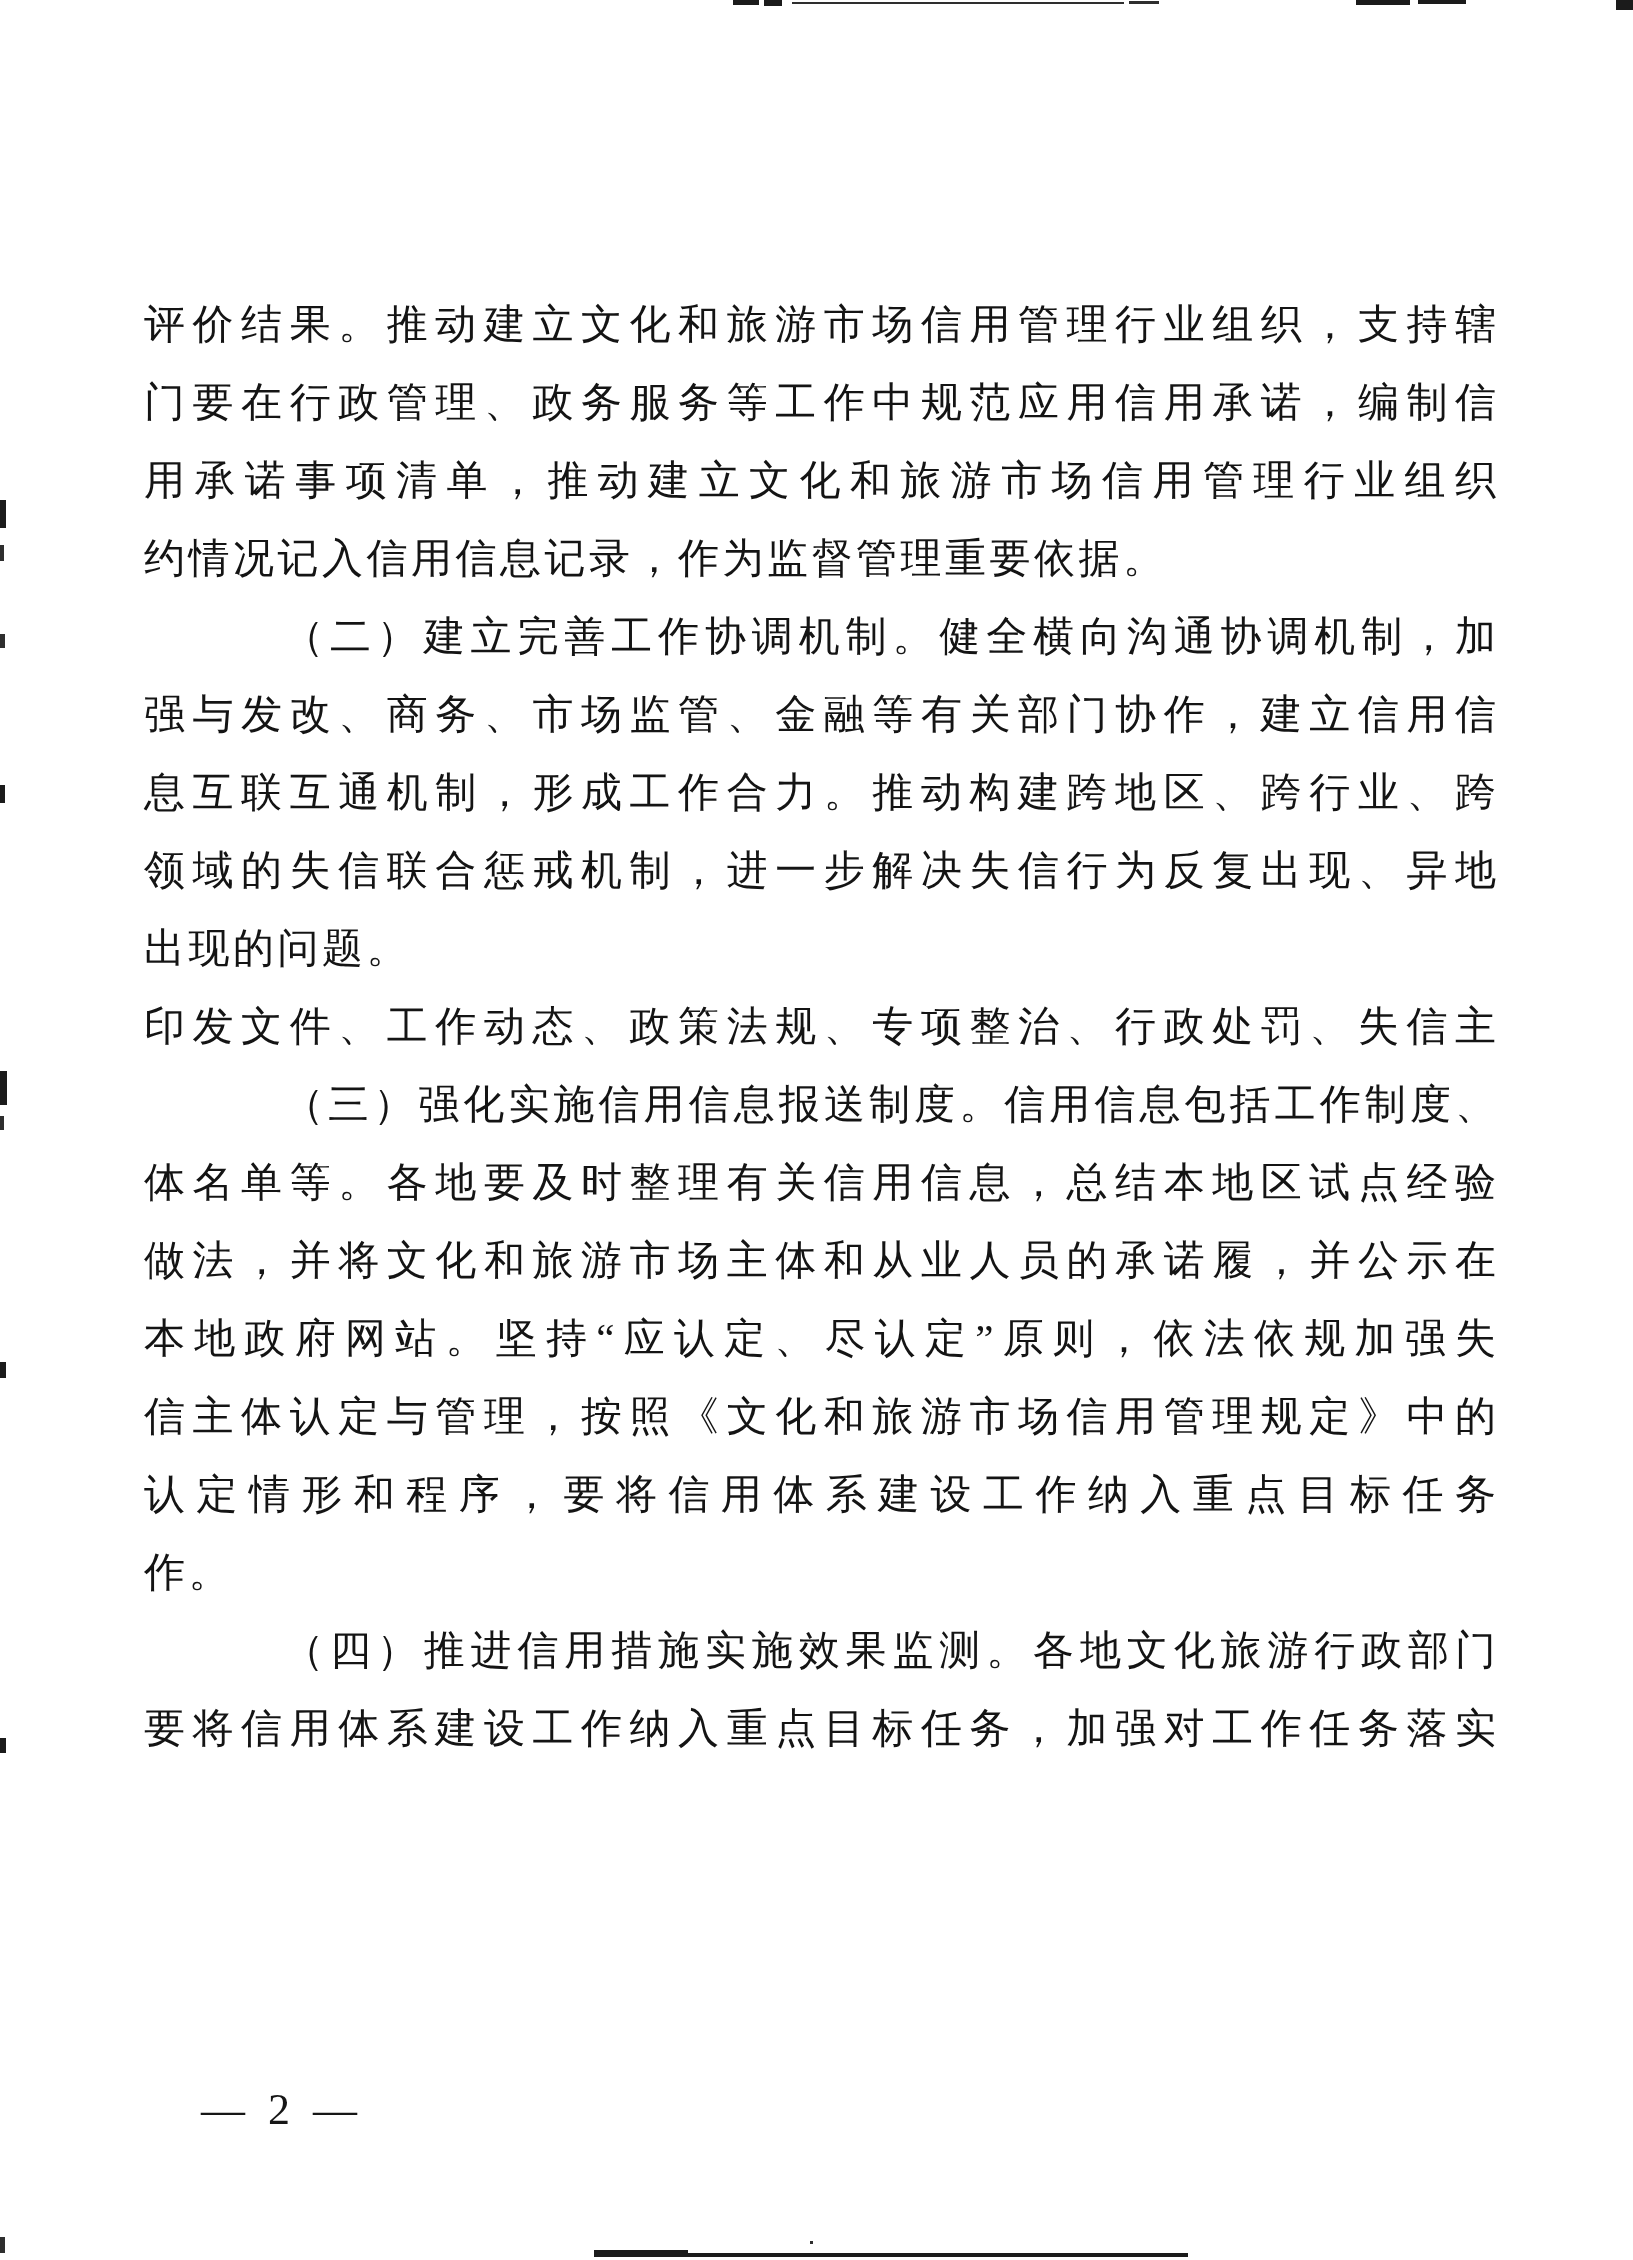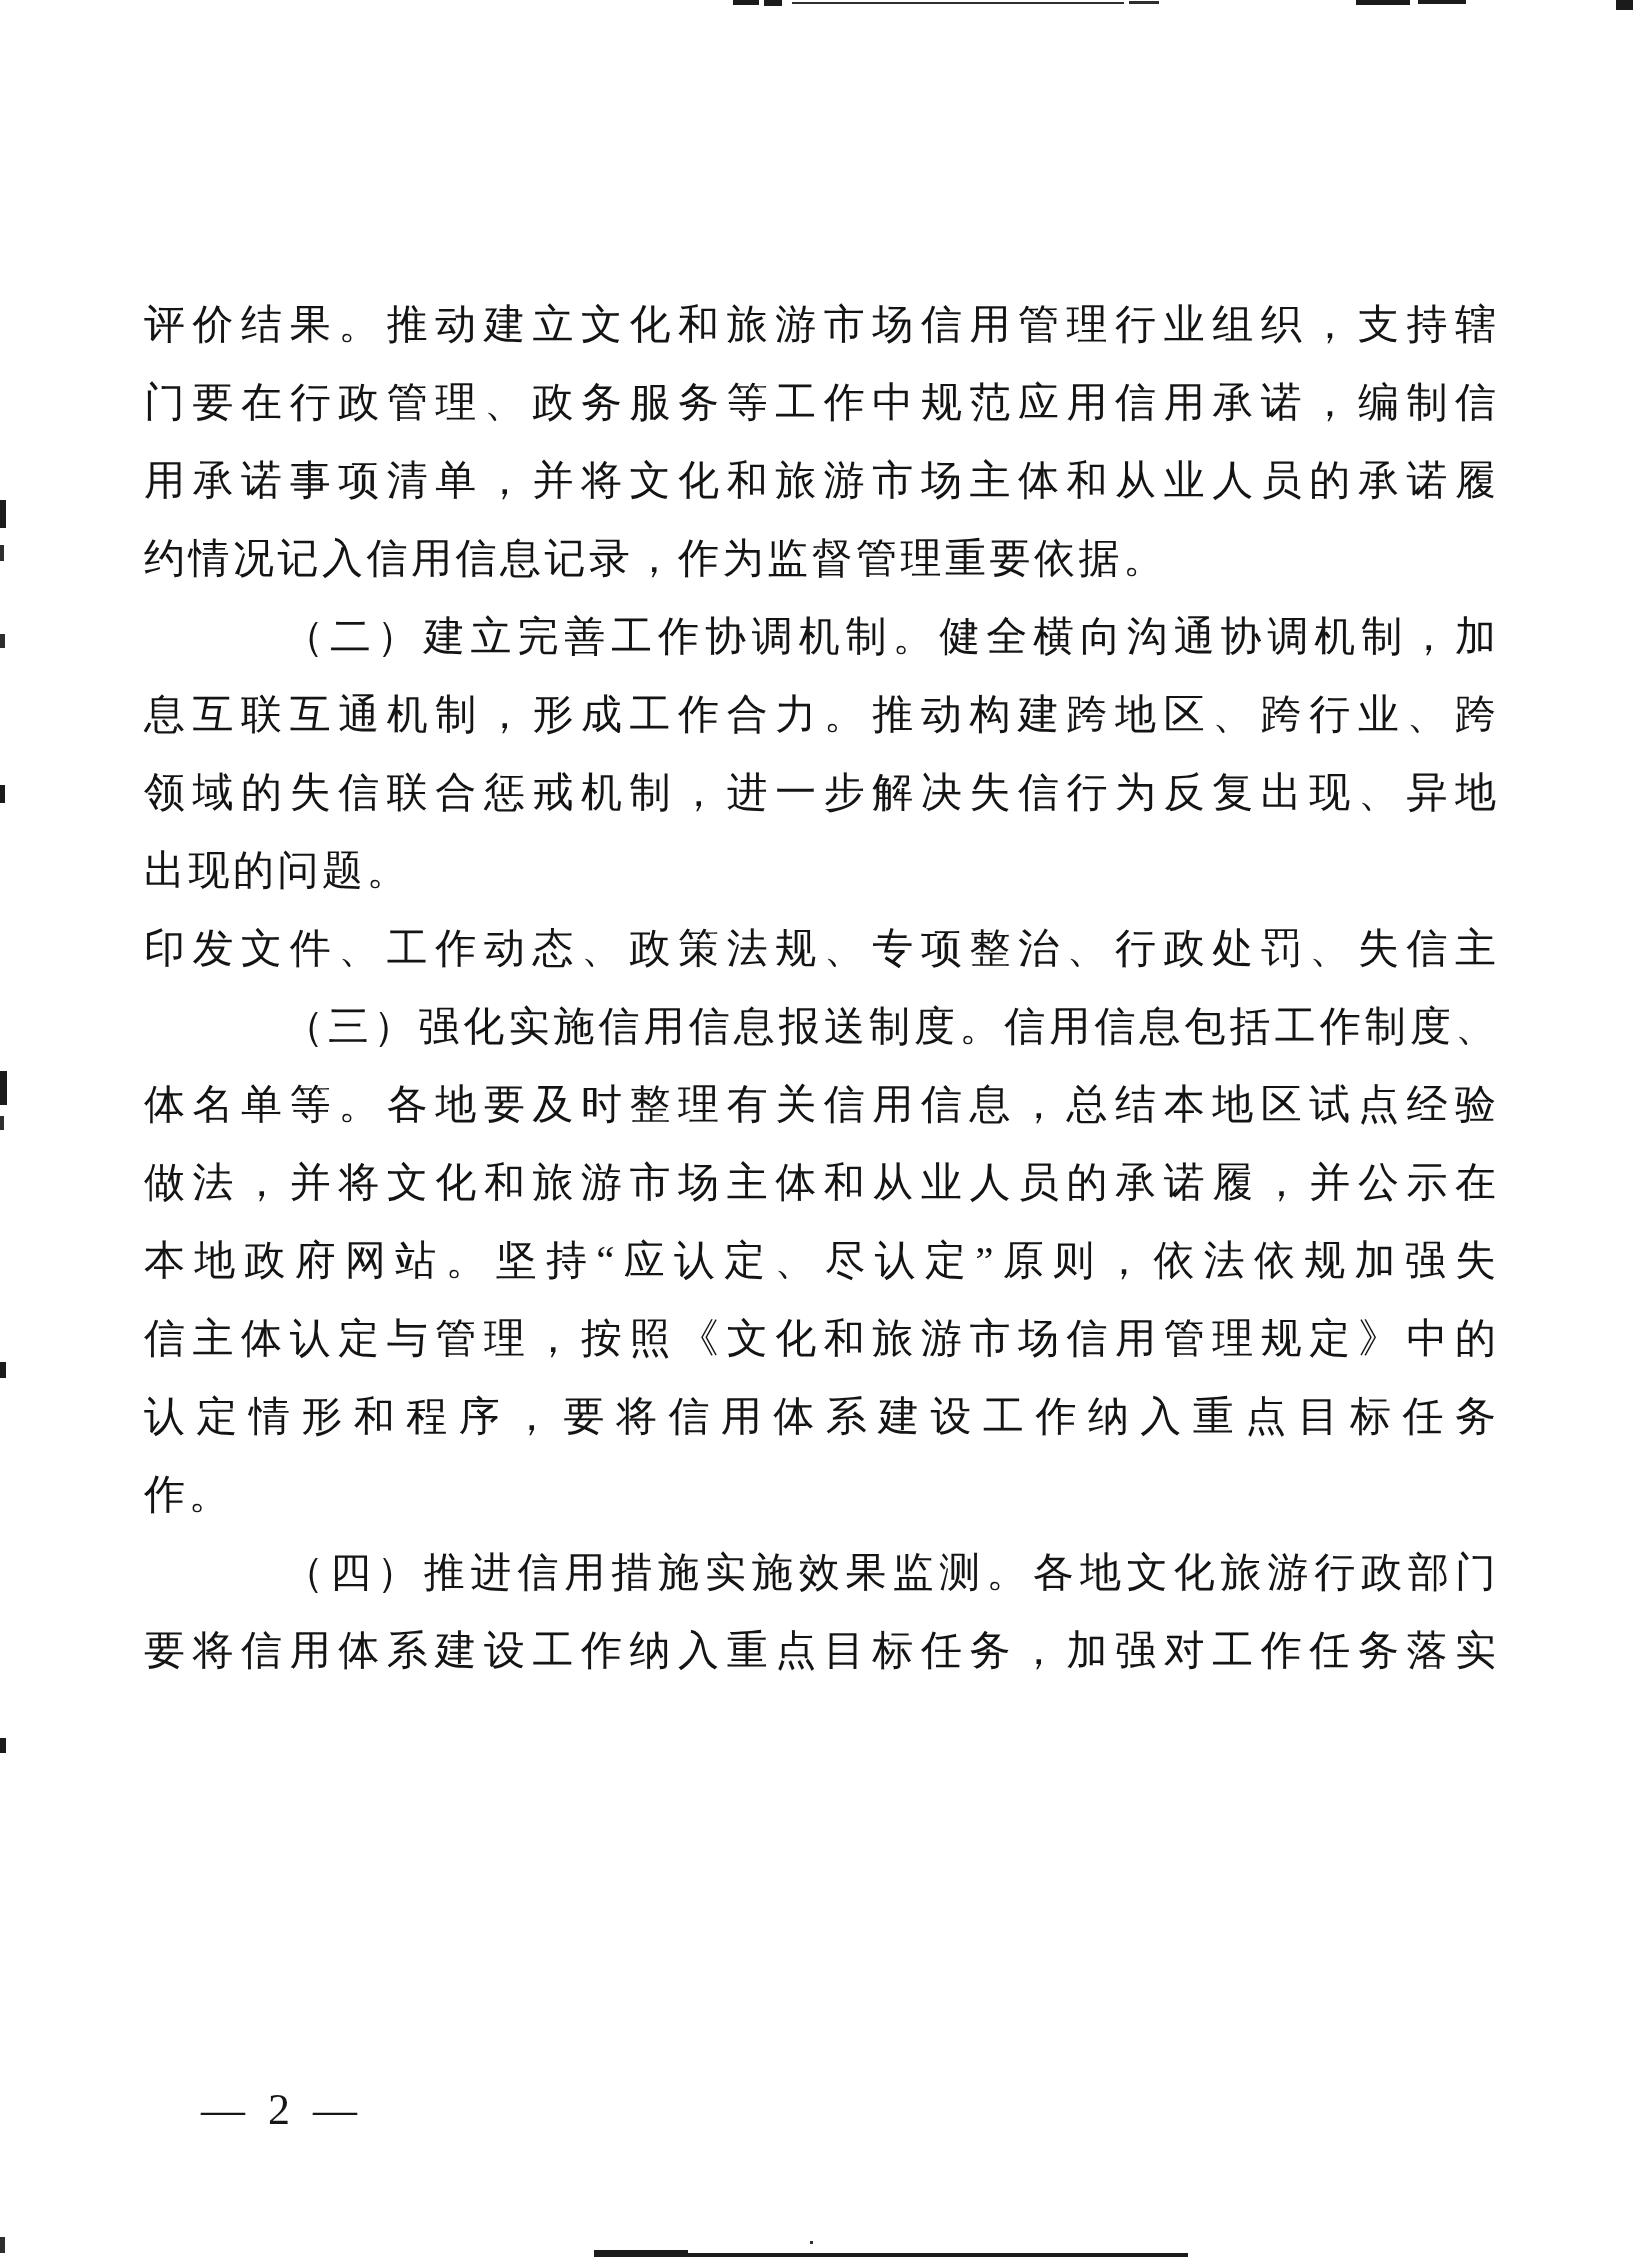--- a/index.html
+++ b/index.html
@@ -70,23 +70,24 @@
   <div class="art" style="left:0; top:1738px; width:6px; height:15px;"></div>
   <div class="art faint" style="left:0; top:2237px; width:5px; height:16px;"></div>
 
   <div class="art" style="left:594px; top:2253px; width:594px; height:4px;"></div>
   <div class="art" style="left:594px; top:2250px; width:94px; height:7px;"></div>
   <div class="art faint" style="left:810px; top:2241px; width:3px; height:3px;"></div>
 
   <div class="doc">
     <div class="line">评价结果。推动建立文化和旅游市场信用管理行业组织，支持辖</div>
     <div class="line">门要在行政管理、政务服务等工作中规范应用信用承诺，编制信</div>
-    <div class="line">用承诺事项清单，并将文化和旅游市场主体和从业人员的承诺履</div>
+    <div class="line">用承诺事项清单，推动建立文化和旅游市场信用管理行业组织</div>
     <div class="line end">约情况记入信用信息记录，作为监督管理重要依据。</div>
     <div class="line indent">（二）建立完善工作协调机制。健全横向沟通协调机制，加</div>
+    <div class="line">强与发改、商务、市场监管、金融等有关部门协作，建立信用信</div>
     <div class="line">息互联互通机制，形成工作合力。推动构建跨地区、跨行业、跨</div>
     <div class="line">领域的失信联合惩戒机制，进一步解决失信行为反复出现、异地</div>
     <div class="line end">出现的问题。</div>
     <div class="line">印发文件、工作动态、政策法规、专项整治、行政处罚、失信主</div>
     <div class="line indent">（三）强化实施信用信息报送制度。信用信息包括工作制度、</div>
     <div class="line">体名单等。各地要及时整理有关信用信息，总结本地区试点经验</div>
     <div class="line">做法，并将文化和旅游市场主体和从业人员的承诺履，并公示在</div>
     <div class="line">本地政府网站。坚持“应认定、尽认定”原则，依法依规加强失</div>
     <div class="line">信主体认定与管理，按照《文化和旅游市场信用管理规定》中的</div>
     <div class="line">认定情形和程序，要将信用体系建设工作纳入重点目标任务</div>

